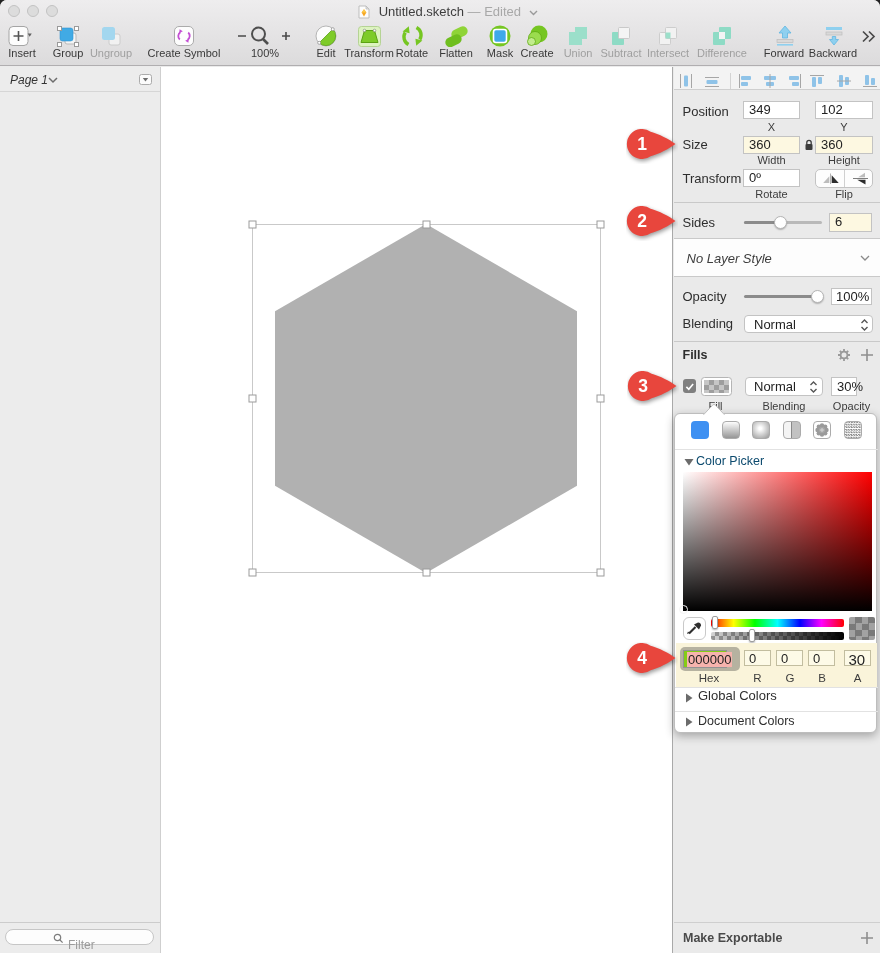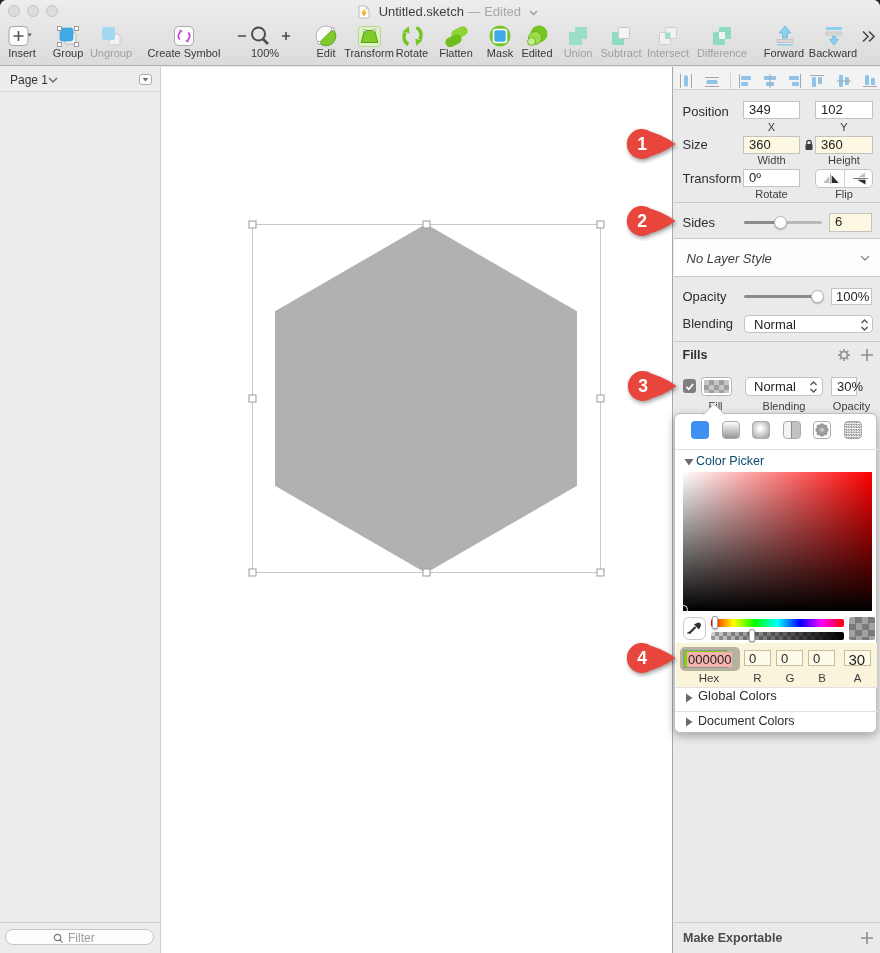--- a/index.html
+++ b/index.html
@@ -11,21 +11,21 @@
   #hdr { position:absolute; left:0; top:0; width:880px; height:66px;
          background:linear-gradient(#eeedee,#dcdbdc); border-bottom:1px solid #b0aeb0; }
   .tl { position:absolute; top:5px; width:12px; height:12px; border-radius:50%;
         background:#dcdcdc; border:1px solid #c2c2c2; }
   #title { position:absolute; top:4px; left:358px; height:15px; font-size:13px; color:#3e3e3e; white-space:nowrap; }
   .tlabel { position:absolute; top:47px; font-size:11px; color:#393939; white-space:nowrap; transform:translateX(-50%); }
   .tlabel.dis { color:#9f9f9f; }
   
   #side { position:absolute; left:0; top:67px; width:161px; height:886px;
           background:#ececec; border-right:1px solid #cfcfcf; }
-  #pghdr { position:absolute; left:0; top:0; width:160px; height:25px; border-bottom:1px solid #d6d6d6; }
+  #pghdr { position:absolute; left:0; top:0; width:160px; height:25px; border-bottom:1px solid #d6d6d6;font-style:italic; }
   #layer { position:absolute; left:0; top:26px; width:160px; height:22px; background:#6a95da; }
   
   #canvas { position:absolute; left:161px; top:67px; width:511px; height:886px; background:#ffffff; }
   
   #insp { position:absolute; left:672px; top:67px; width:208px; height:886px;
           background:#eaeaea; border-left:1px solid #a9a9a9; }
   .lbl13 { position:absolute; font-size:13px; color:#2e2e2e; white-space:nowrap; }
   .lbl11 { position:absolute; font-size:11px; color:#3c3c3c; white-space:nowrap; transform:translateX(-50%); }
   .inp { position:absolute; background:#fff; border:1px solid #c3c3c3; font-size:13px; color:#222;
          padding-left:5px; line-height:16px; }
@@ -133,21 +133,21 @@
         <circle cx="11" cy="11" r="10.5" fill="#76c622"></circle>
         <rect x="4.5" y="4.5" width="13" height="13" rx="2.5" fill="#3fa9e8" stroke="#fff" stroke-width="1.6"></rect>
       </svg>
       <div class="tlabel" style="left:500px">Mask</div>
 
       <svg class="abs" style="left:526px;top:25px" width="22" height="22" viewBox="0 0 22 22">
         <circle cx="13" cy="9" r="8.5" fill="#76c622"></circle>
         <circle cx="9" cy="13" r="6.5" fill="#9bdc4e" stroke="#5ea913" stroke-width="0.8"></circle>
         <circle cx="5.5" cy="16.5" r="4" fill="#c2ec8e" stroke="#5ea913" stroke-width="0.8"></circle>
       </svg>
-      <div class="tlabel" style="left:537px">Edited</div>
+      <div class="tlabel" style="left:537px">Create</div>
 
       <svg class="abs" style="left:568px;top:26px" width="20" height="20" viewBox="0 0 20 20">
         <path d="M1 6 h6 V1 a0 0 0 0 1 0 0 h12 v12 h-5 v6 H1 z" fill="#9bdfca"></path>
         <rect x="7" y="1" width="12" height="12" rx="1" fill="#9bdfca"></rect>
         <rect x="1" y="6" width="12" height="13" rx="1" fill="#9bdfca"></rect>
       </svg>
       <div class="tlabel dis" style="left:578px">Union</div>
 
       <svg class="abs" style="left:611px;top:26px" width="20" height="20" viewBox="0 0 20 20">
         <rect x="1" y="6" width="12" height="13" rx="1" fill="#8edbc5"></rect>
@@ -199,21 +199,21 @@
         <path d="M3.8 4 h5.4 l-2.7 3.4 z" fill="#6d6d6d"></path>
       </svg>
     </div>
     <div id="sidefoot">
       <div class="abs" style="left:0;top:855px;width:160px;height:1px;background:#cccccc"></div>
       <div class="abs" style="left:5px;top:862px;width:149px;height:16px;background:#fdfdfd;border:1px solid #c6c6c6;border-radius:8px;">
         <svg class="abs" style="left:47px;top:3px" width="11" height="11" viewBox="0 0 11 11">
           <circle cx="4.5" cy="4.5" r="3.2" fill="none" stroke="#7d7d7d" stroke-width="1.2"></circle>
           <path d="M7 7 l2.6 2.6" stroke="#7d7d7d" stroke-width="1.3"></path>
         </svg>
-        <span style="position:absolute;left:62px;top:1px;font-size:12px;color:#9b9b9b;">Filter</span>
+        <span style="position:absolute;left:62px;top:8px;font-size:12px;color:#9b9b9b;">Filter</span>
       </div>
     </div>
   </div>
   <div id="canvas">
     <svg width="511" height="886" viewBox="0 0 511 886">
       <polygon points="265,157 416,244.3 416,418.8 265,506 114,418.8 114,244.3" fill="#b1b1b1"></polygon>
       <rect x="91.5" y="157.5" width="348" height="348" fill="none" stroke="#c9c9c9" stroke-width="1"></rect>
       <g fill="#ffffff" stroke="#9b9b9b" stroke-width="1">
         <rect x="88" y="154" width="7" height="7"></rect>
         <rect x="262" y="154" width="7" height="7"></rect>

